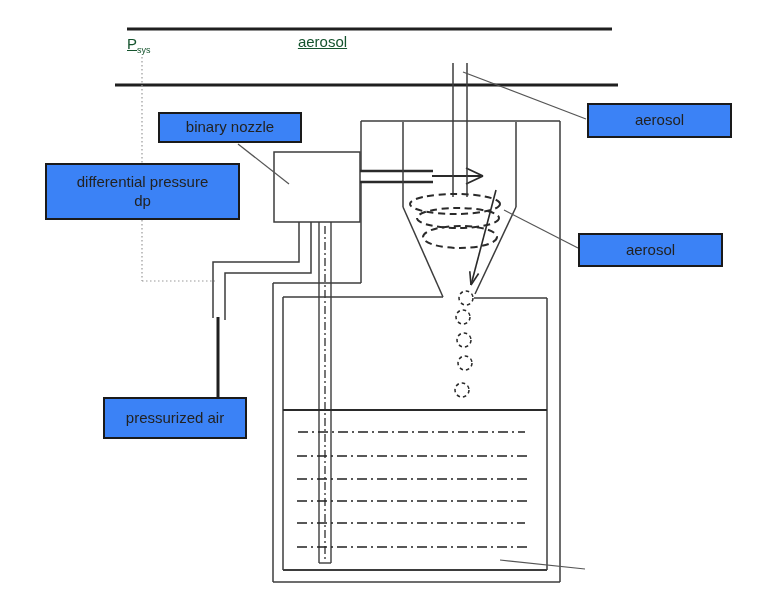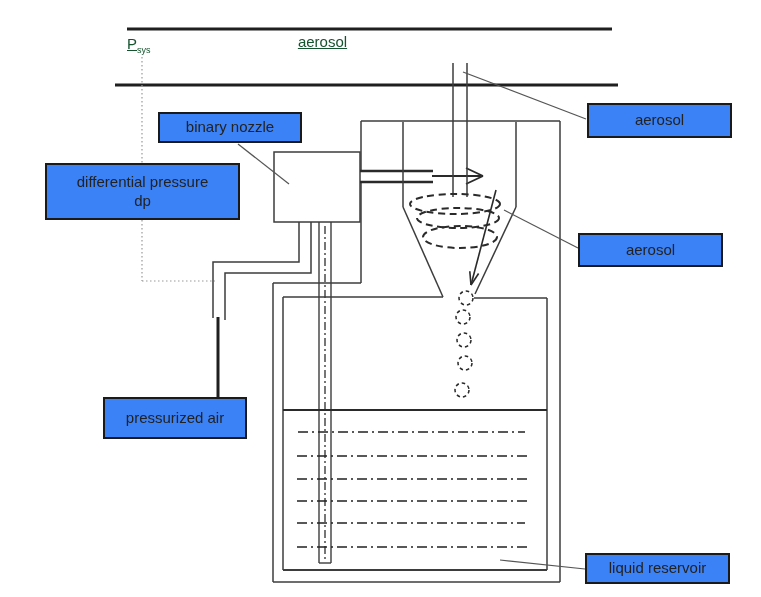--- a/index.html
+++ b/index.html
@@ -137,15 +137,14 @@
     <span>differential pressure</span>
     <span>dp</span>
   </div>
 
   <div class="lbl" style="left:587px;top:103px;width:145px;height:35px;">aerosol</div>
 
   <div class="lbl" style="left:578px;top:233px;width:145px;height:34px;">aerosol</div>
 
   <div class="lbl" style="left:103px;top:397px;width:144px;height:42px;">pressurized air</div>
 
-  <div class="lbl" style="left:585px;top:553px;width:145px;height:31px;">liquid reservoir</div>
 
 </div>
 
 </body></html>

